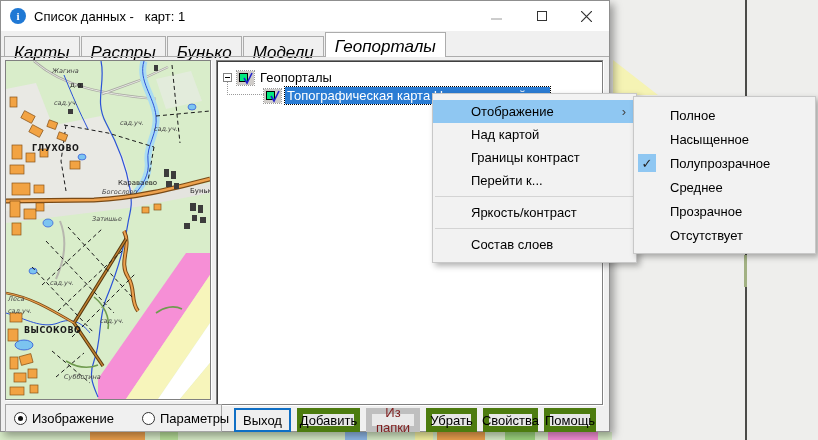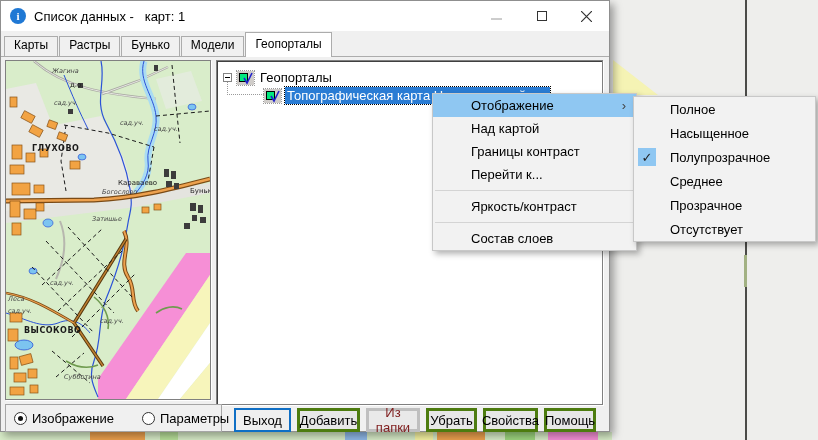--- a/index.html
+++ b/index.html
@@ -28,22 +28,22 @@
     font:bold 11px "Liberation Serif", serif; display:flex; align-items:center; justify-content:center;
     margin-left:9px; flex:0 0 auto; }
   .title-text { margin-left:8px; white-space:pre; font-size:13px; }
   .win-controls { position:absolute; right:0; top:0; height:30px; display:flex; }
   .win-btn { width:45px; height:30px; display:flex; align-items:center; justify-content:center; font-size:13px; color:#333; }
   .win-btn.min { color:#9a9a9a; }
   .win-btn svg { display:block; }
 
   
   .tabbar { position:absolute; left:0; top:30px; width:100%; height:26px; display:flex; align-items:flex-end; padding-left:3px; }
-  .tab { height:21px; padding:1px 9px 0; border:1px solid #acacac; border-bottom:none;
-    background:#f0f0f0; margin-right:1px; font-size:12px; position:relative; }
+  .tab { height:21px; padding:6px 9px 0; border:1px solid #acacac; border-bottom:none;
+    background:#f0f0f0; margin-right:1px; font-size:17px; position:relative;font-style:italic; }
   .tab.active { height:25px; background:#ffffff; z-index:3; padding-top:4px; }
   .pane-top { position:absolute; left:0; top:55px; width:100%; height:1px; background:#acacac; z-index:1; }
 
   
   .map-panel { position:absolute; left:4px; top:59px; width:206px; height:340px;
     border:1px solid #808080; background:#d9edca; box-shadow:inset 1px 1px 0 #404040, 1px 1px 0 #fff; }
   .map-panel svg { display:block; }
 
   
   .tree-panel { position:absolute; left:215px; top:59px; width:387px; height:345px;
@@ -64,28 +64,28 @@
   .tree-connector-h { position:absolute; left:10px; top:33px; width:37px; height:1px;
     background-image:linear-gradient(90deg,#9a9a9a 50%, transparent 50%); background-size:2px 1px; }
 
   
   .radio-frame { position:absolute; left:4px; top:403px; width:217px; height:28px;
     border:1px solid #a6a6a6; display:flex; align-items:center; gap:28px; padding-left:8px; background:#f0f0f0; }
   .radio { display:flex; align-items:center; gap:5px; }
   .radio .circ { width:13px; height:13px; border-radius:50%; border:1px solid #333; background:#fff; position:relative; flex:0 0 auto; }
   .radio.on .circ::after { content:""; position:absolute; left:3px; top:3px; width:5px; height:5px; border-radius:50%; background:#111; }
   .btn-row { position:absolute; left:233px; top:407px; height:28px; display:flex; gap:6px; }
-  .btn { height:24px; background:#e7e7e7; border:3px solid #4d7c0f; font-size:13px;
+  .btn { height:24px; background:#e7e7e7; border:6px solid #4d7c0f; font-size:13px;
     font-family:"Liberation Sans", sans-serif; display:flex; align-items:center; justify-content:center; padding:0 6px; }
   .btn.default { border:2px solid #0f6fc5; background:#efefef; }
   .btn.disabled { color:#7f1d1d; border-color:#bfbfbf; background:#e9e9e9; }
 
   
   .menu { position:absolute; background:#f2f2f2; border:1px solid #c8c8c8;
-    box-shadow:3px 3px 6px rgba(0,0,0,.3); padding:0 0; z-index:10; }
+    box-shadow:3px 3px 6px rgba(0,0,0,.3); padding:6px 0; z-index:10; }
   .menu-item { height:23px; display:flex; align-items:center; padding-left:38px; padding-right:10px;
     font-size:13px; position:relative; white-space:nowrap; }
   .menu-item.hl { background:#8fc7f2; }
   .menu-item .arrow { margin-left:auto; font-size:13px; color:#444; }
   .menu-sep { height:1px; background:#d4d4d4; margin:4px 2px; }
   .ctx-menu { left:432px; top:93px; width:205px; }
   .sub-menu { left:633px; top:96px; width:183px; }
   .sub-menu .menu-item { height:24px; padding-left:36px; }
   .check-box { position:absolute; left:4px; top:3px; width:18px; height:18px; background:#8fc7f2;
     display:flex; align-items:center; justify-content:center; font-size:13px; color:#222; }

